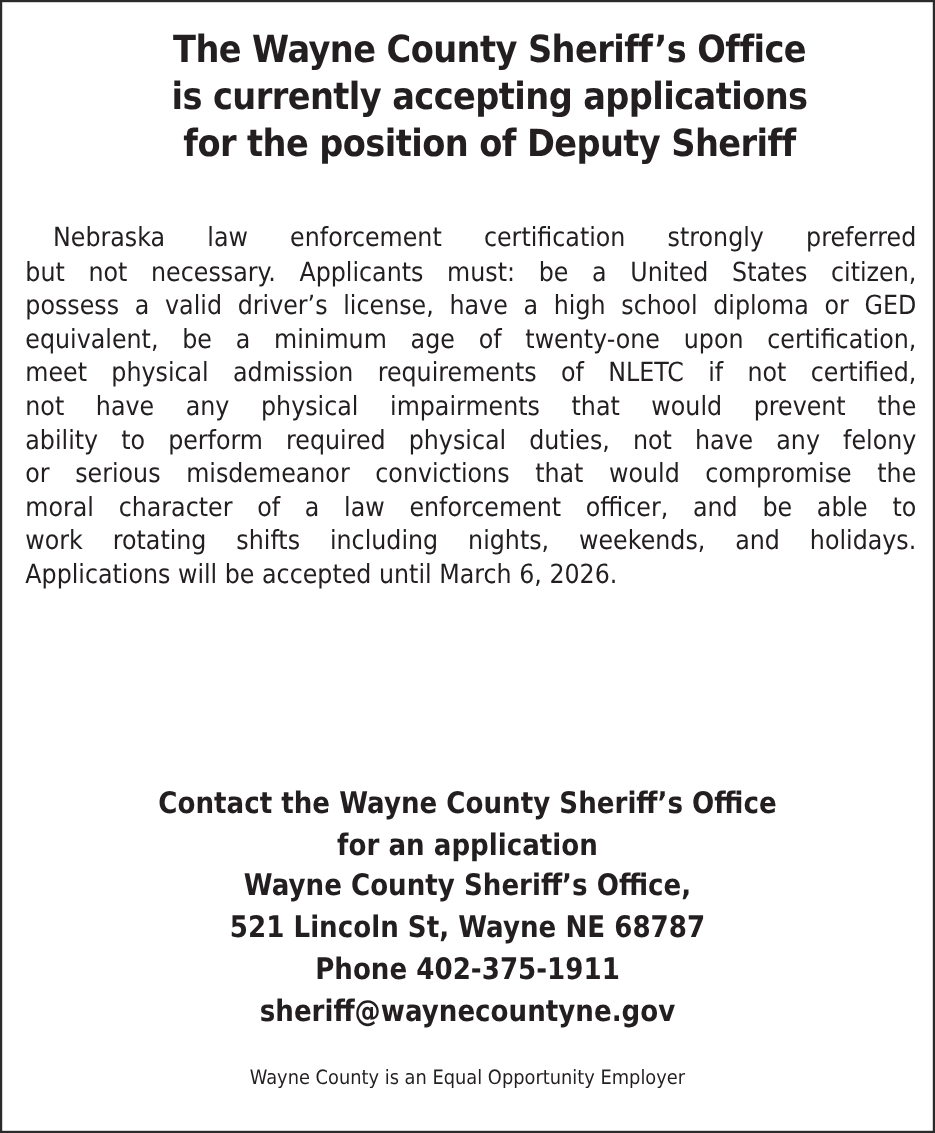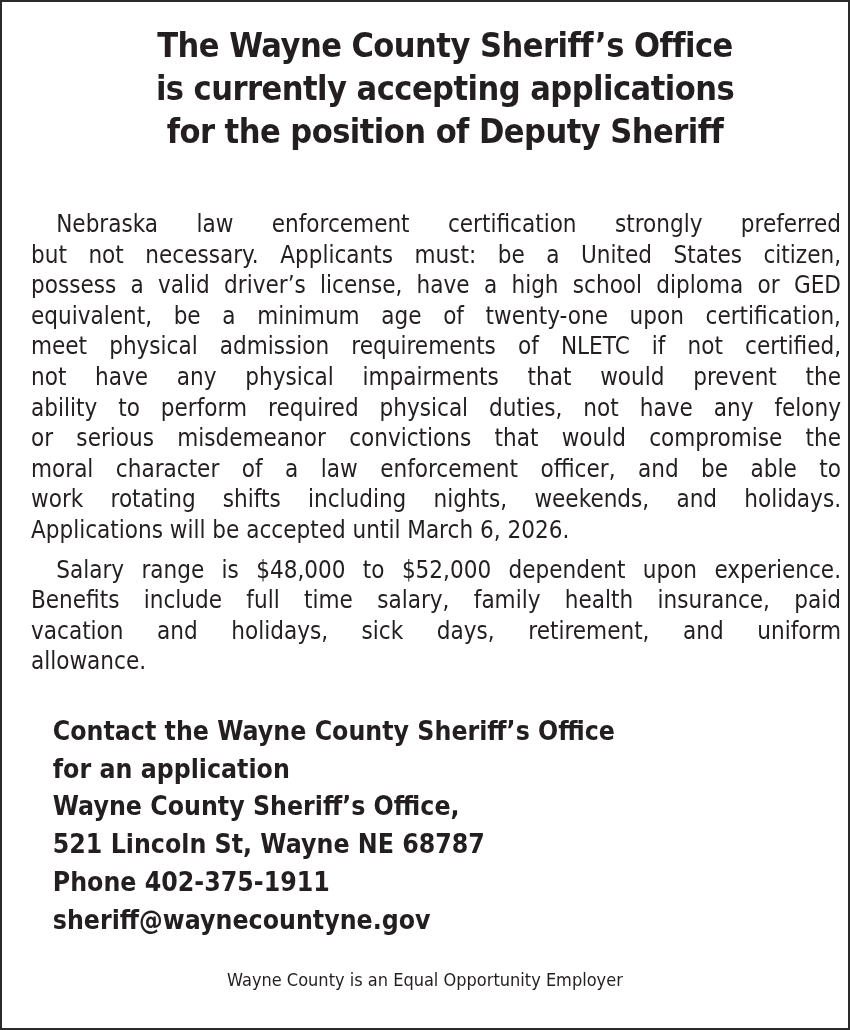--- a/index.html
+++ b/index.html
@@ -13,30 +13,30 @@
     text-align: center; color: #231f20;
     font-family: "DejaVu Sans", sans-serif; font-weight: bold;
     font-size: 34px; line-height: 43px; letter-spacing: -0.6px; margin-left: 40px;
   }
   .headline div { white-space: nowrap; transform: scaleX(0.90); transform-origin: center; }
   .body {
     position: absolute; left: 20px; width: 810px; top: 198px;
     color: #231f20; font-family: "DejaVu Sans", sans-serif;
     font-size: 24px; line-height: 30.6px; text-align: justify;
   }
-  .body p { margin: 9px; }
+  .body p { margin: 1px; }
   .body .line {
     display: block; white-space: nowrap; text-align: justify; text-align-last: justify;
     width: 900px; transform: scaleX(0.9); transform-origin: left;
   }
   .body .line.last { text-align-last: left; }
   .body .indent { padding-left: 28px; width: 872px; }
   .contact {
     position: absolute; left: 0; right: 0; top: 710px;
-    text-align: left; color: #231f20;
+    text-align: center; color: #231f20;
     font-family: "DejaVu Sans", sans-serif; font-weight: bold;
     font-size: 27px; line-height: 37.7px;
   }
   .contact div { white-space: nowrap; transform: scaleX(0.88); transform-origin: center; }
   .eoe {
     position: absolute; left: 0; right: 0; top: 966px;
     text-align: center; color: #231f20;
     font-family: "DejaVu Sans", sans-serif; font-size: 18px; line-height: 24px;
   }
   .eoe span { display: inline-block; transform: scaleX(0.9); }
@@ -59,26 +59,20 @@
       <span class="line">possess a valid driver’s license, have a high school diploma or GED</span>
       <span class="line">equivalent, be a minimum age of twenty-one upon certification,</span>
       <span class="line">meet physical admission requirements of NLETC if not certified,</span>
       <span class="line">not have any physical impairments that would prevent the</span>
       <span class="line">ability to perform required physical duties, not have any felony</span>
       <span class="line">or serious misdemeanor convictions that would compromise the</span>
       <span class="line">moral character of a law enforcement officer, and be able to</span>
       <span class="line">work rotating shifts including nights, weekends, and holidays.</span>
       <span class="line last">Applications will be accepted until March 6, 2026.</span>
     </p>
-    <p>
-      <span class="line indent">Salary range is $48,000 to $52,000 dependent upon experience.</span>
-      <span class="line">Benefits include full time salary, family health insurance, paid</span>
-      <span class="line">vacation and holidays, sick days, retirement, and uniform</span>
-      <span class="line last">allowance.</span>
-    </p>
   </div>
 
   <div class="contact">
     <div>Contact the Wayne County Sheriff’s Office</div>
     <div>for an application</div>
     <div>Wayne County Sheriff’s Office,</div>
     <div>521 Lincoln St, Wayne NE 68787</div>
     <div>Phone 402-375-1911</div>
     <div>sheriff@waynecountyne.gov</div>
   </div>

